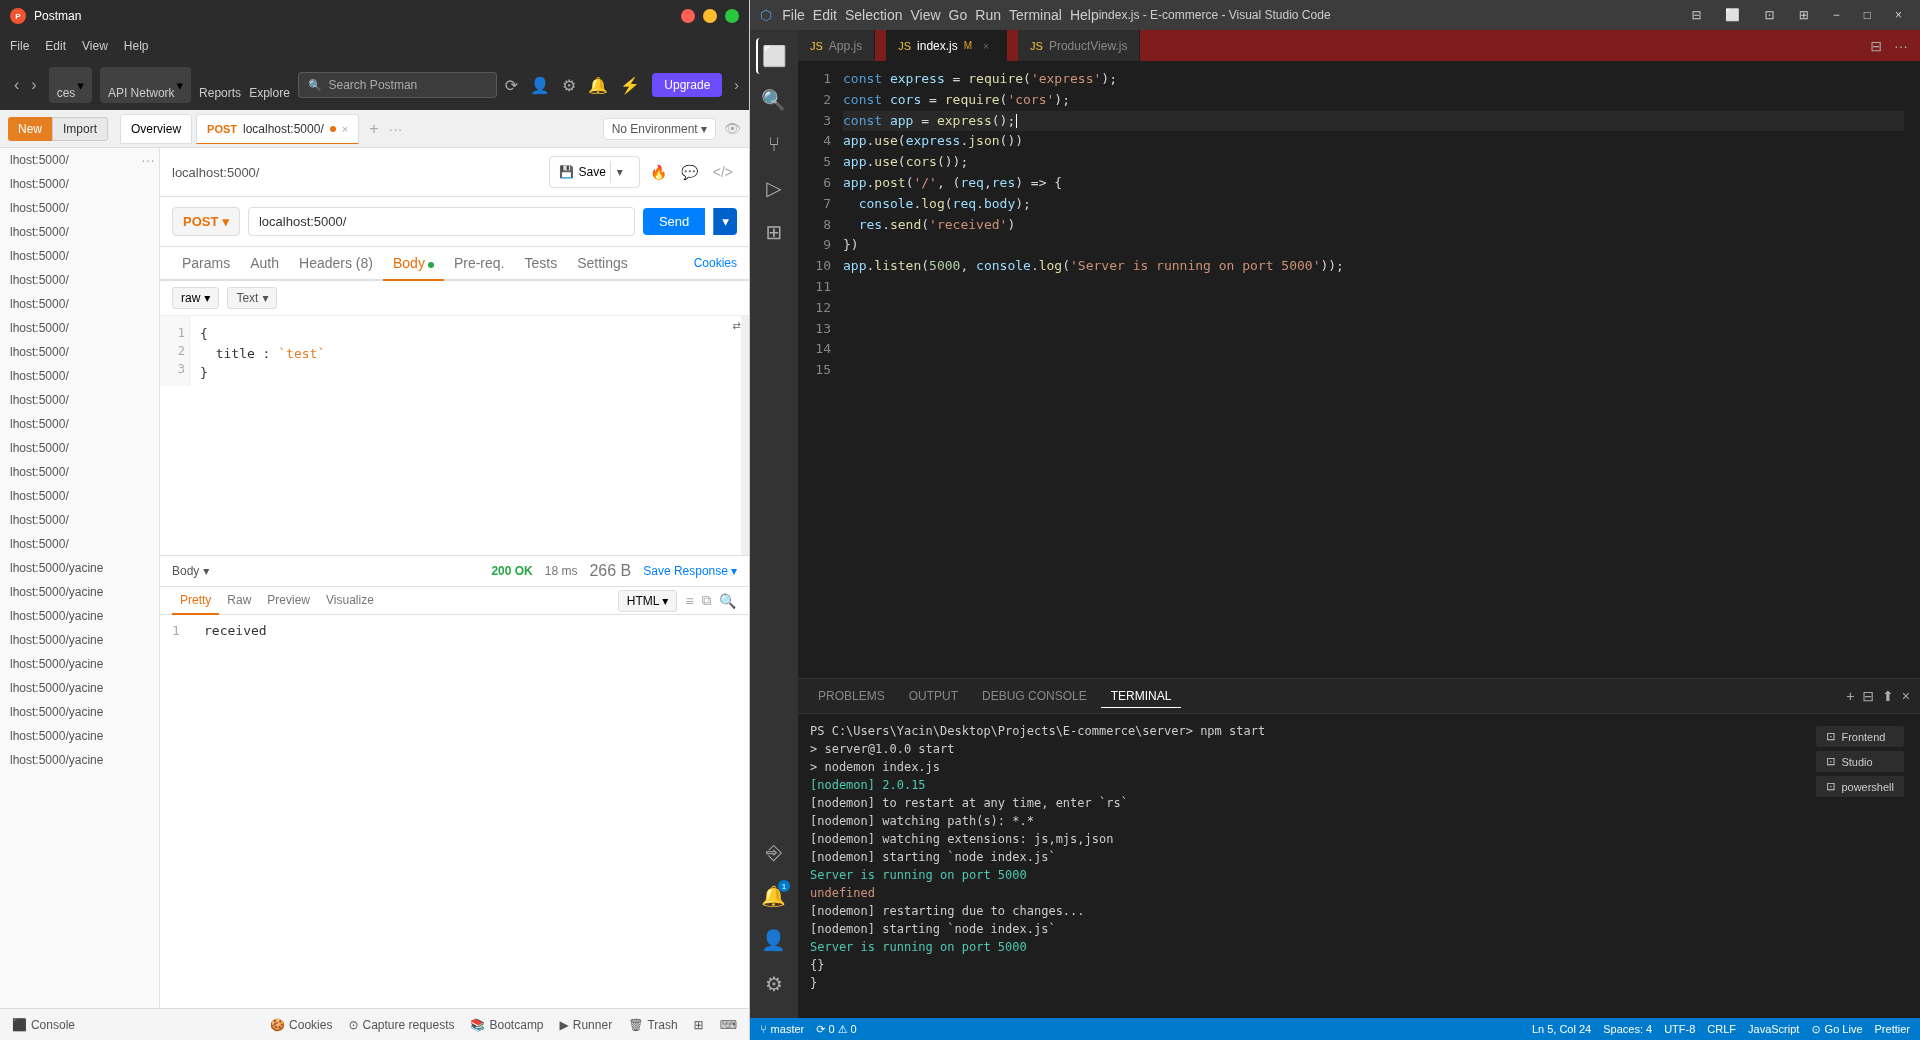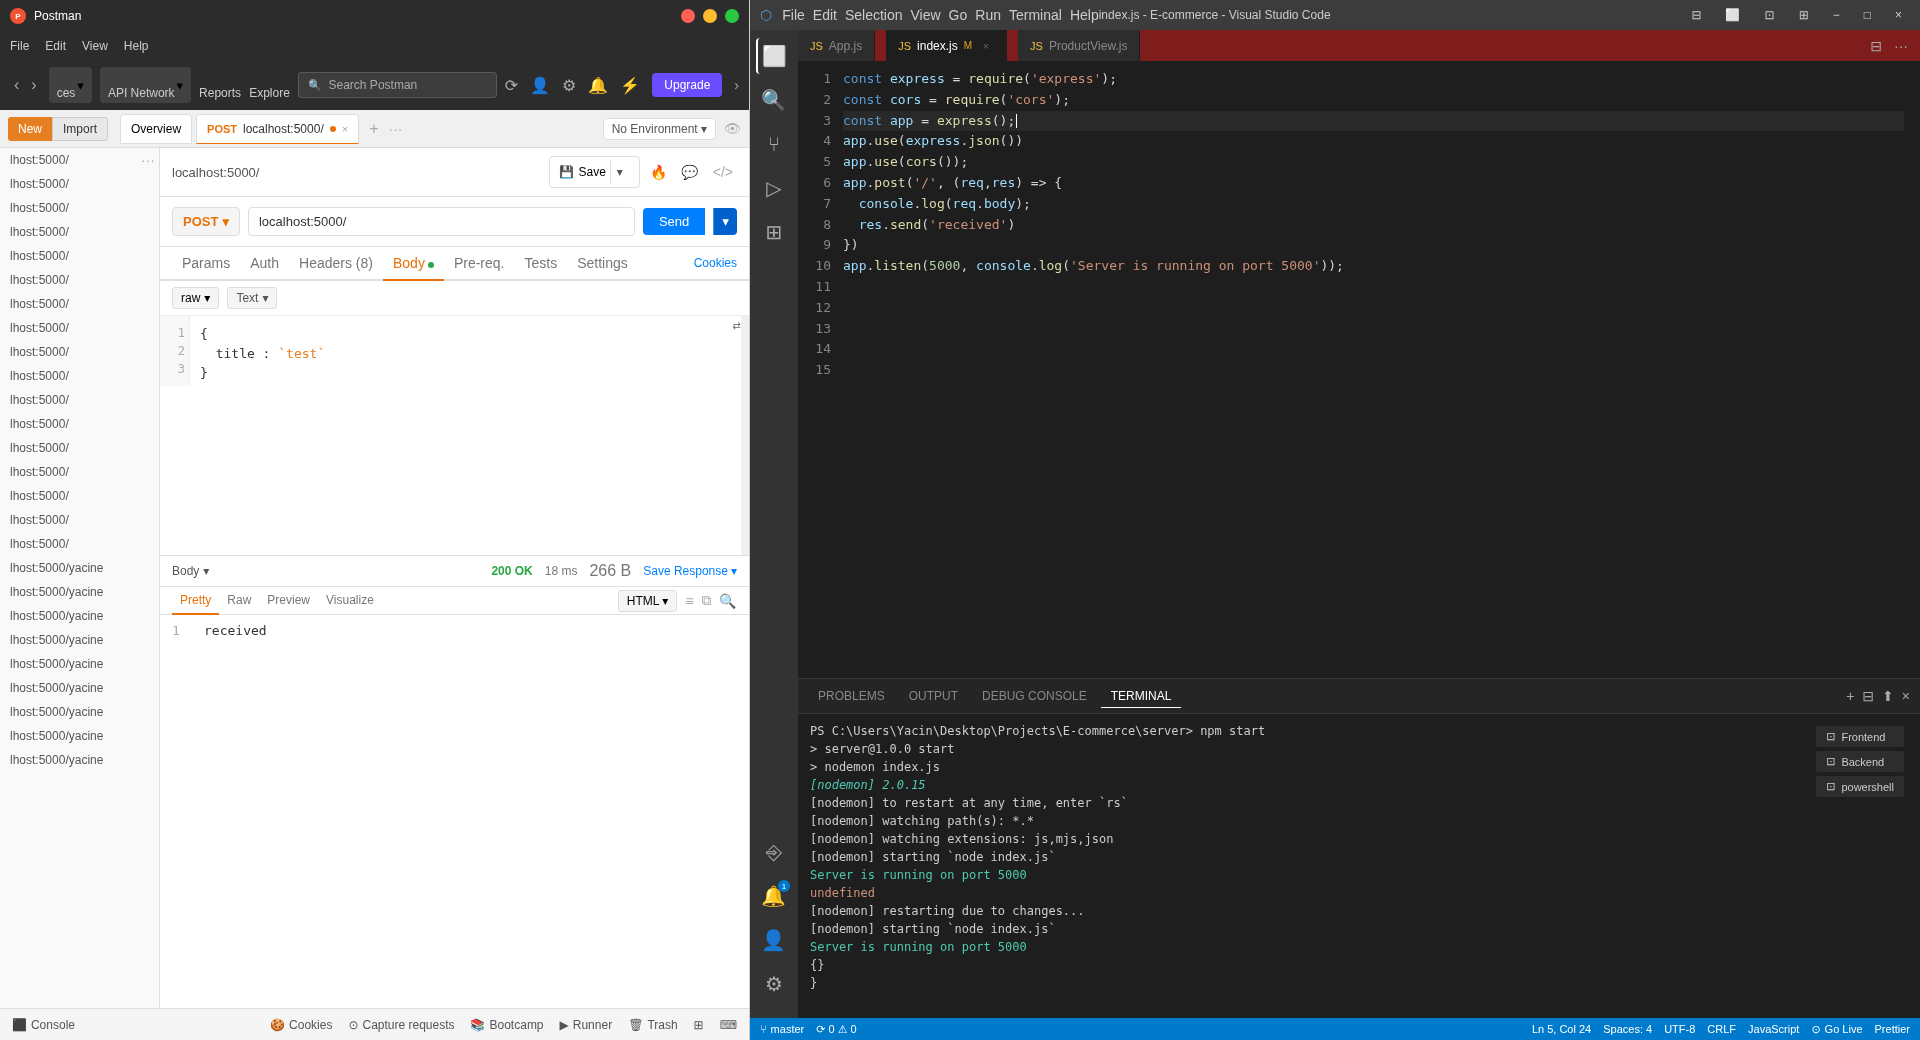--- a/index.html
+++ b/index.html
@@ -572,41 +572,41 @@
             <button class="terminal-tab-btn">×</button>
           </div>
         </div>
         <div class="terminal-content">
           <div class="terminal-main" id="terminal-output">
               <div><span style="color:#ccc;">PS C:\Users\Yacin\Desktop\Projects\E-commerce\server&gt; npm start</span></div>
               <div><span style="color:#ccc;"></span></div>
               <div><span style="color:#ccc;">&gt; server@1.0.0 start</span></div>
               <div><span style="color:#ccc;">&gt; nodemon index.js</span></div>
               <div><span style="color:#ccc;"></span></div>
-              <div><span style="color:#4ec9b0;font-style:italic;">[nodemon] 2.0.15</span></div>
+              <div><span style="color:#4ec9b0;">[nodemon] 2.0.15</span></div>
               <div><span style="color:#ccc;">[nodemon] to restart at any time, enter `rs`</span></div>
               <div><span style="color:#ccc;">[nodemon] watching path(s): *.*</span></div>
               <div><span style="color:#ccc;">[nodemon] watching extensions: js,mjs,json</span></div>
               <div><span style="color:#ccc;">[nodemon] starting `node index.js`</span></div>
               <div><span style="color:#4ec9b0;">Server is running on port 5000</span></div>
               <div><span style="color:#ce9178;">undefined</span></div>
               <div><span style="color:#ccc;">[nodemon] restarting due to changes...</span></div>
               <div><span style="color:#ccc;">[nodemon] starting `node index.js`</span></div>
               <div><span style="color:#4ec9b0;">Server is running on port 5000</span></div>
               <div><span style="color:#ccc;">{}</span></div>
               <div><span style="color:#ccc;">}</span></div>
             </div>
           <div class="terminal-sidebar-panels">
             <button class="terminal-panel-btn">
               <span>⊡</span>
               <span>Frontend</span>
             </button>
             <button class="terminal-panel-btn">
               <span>⊡</span>
-              <span>Backend</span>
+              <span>Studio</span>
             </button>
             <button class="terminal-panel-btn">
               <span>⊡</span>
               <span>powershell</span>
             </button>
           </div>
         </div>
       </div>
 
     </div>

